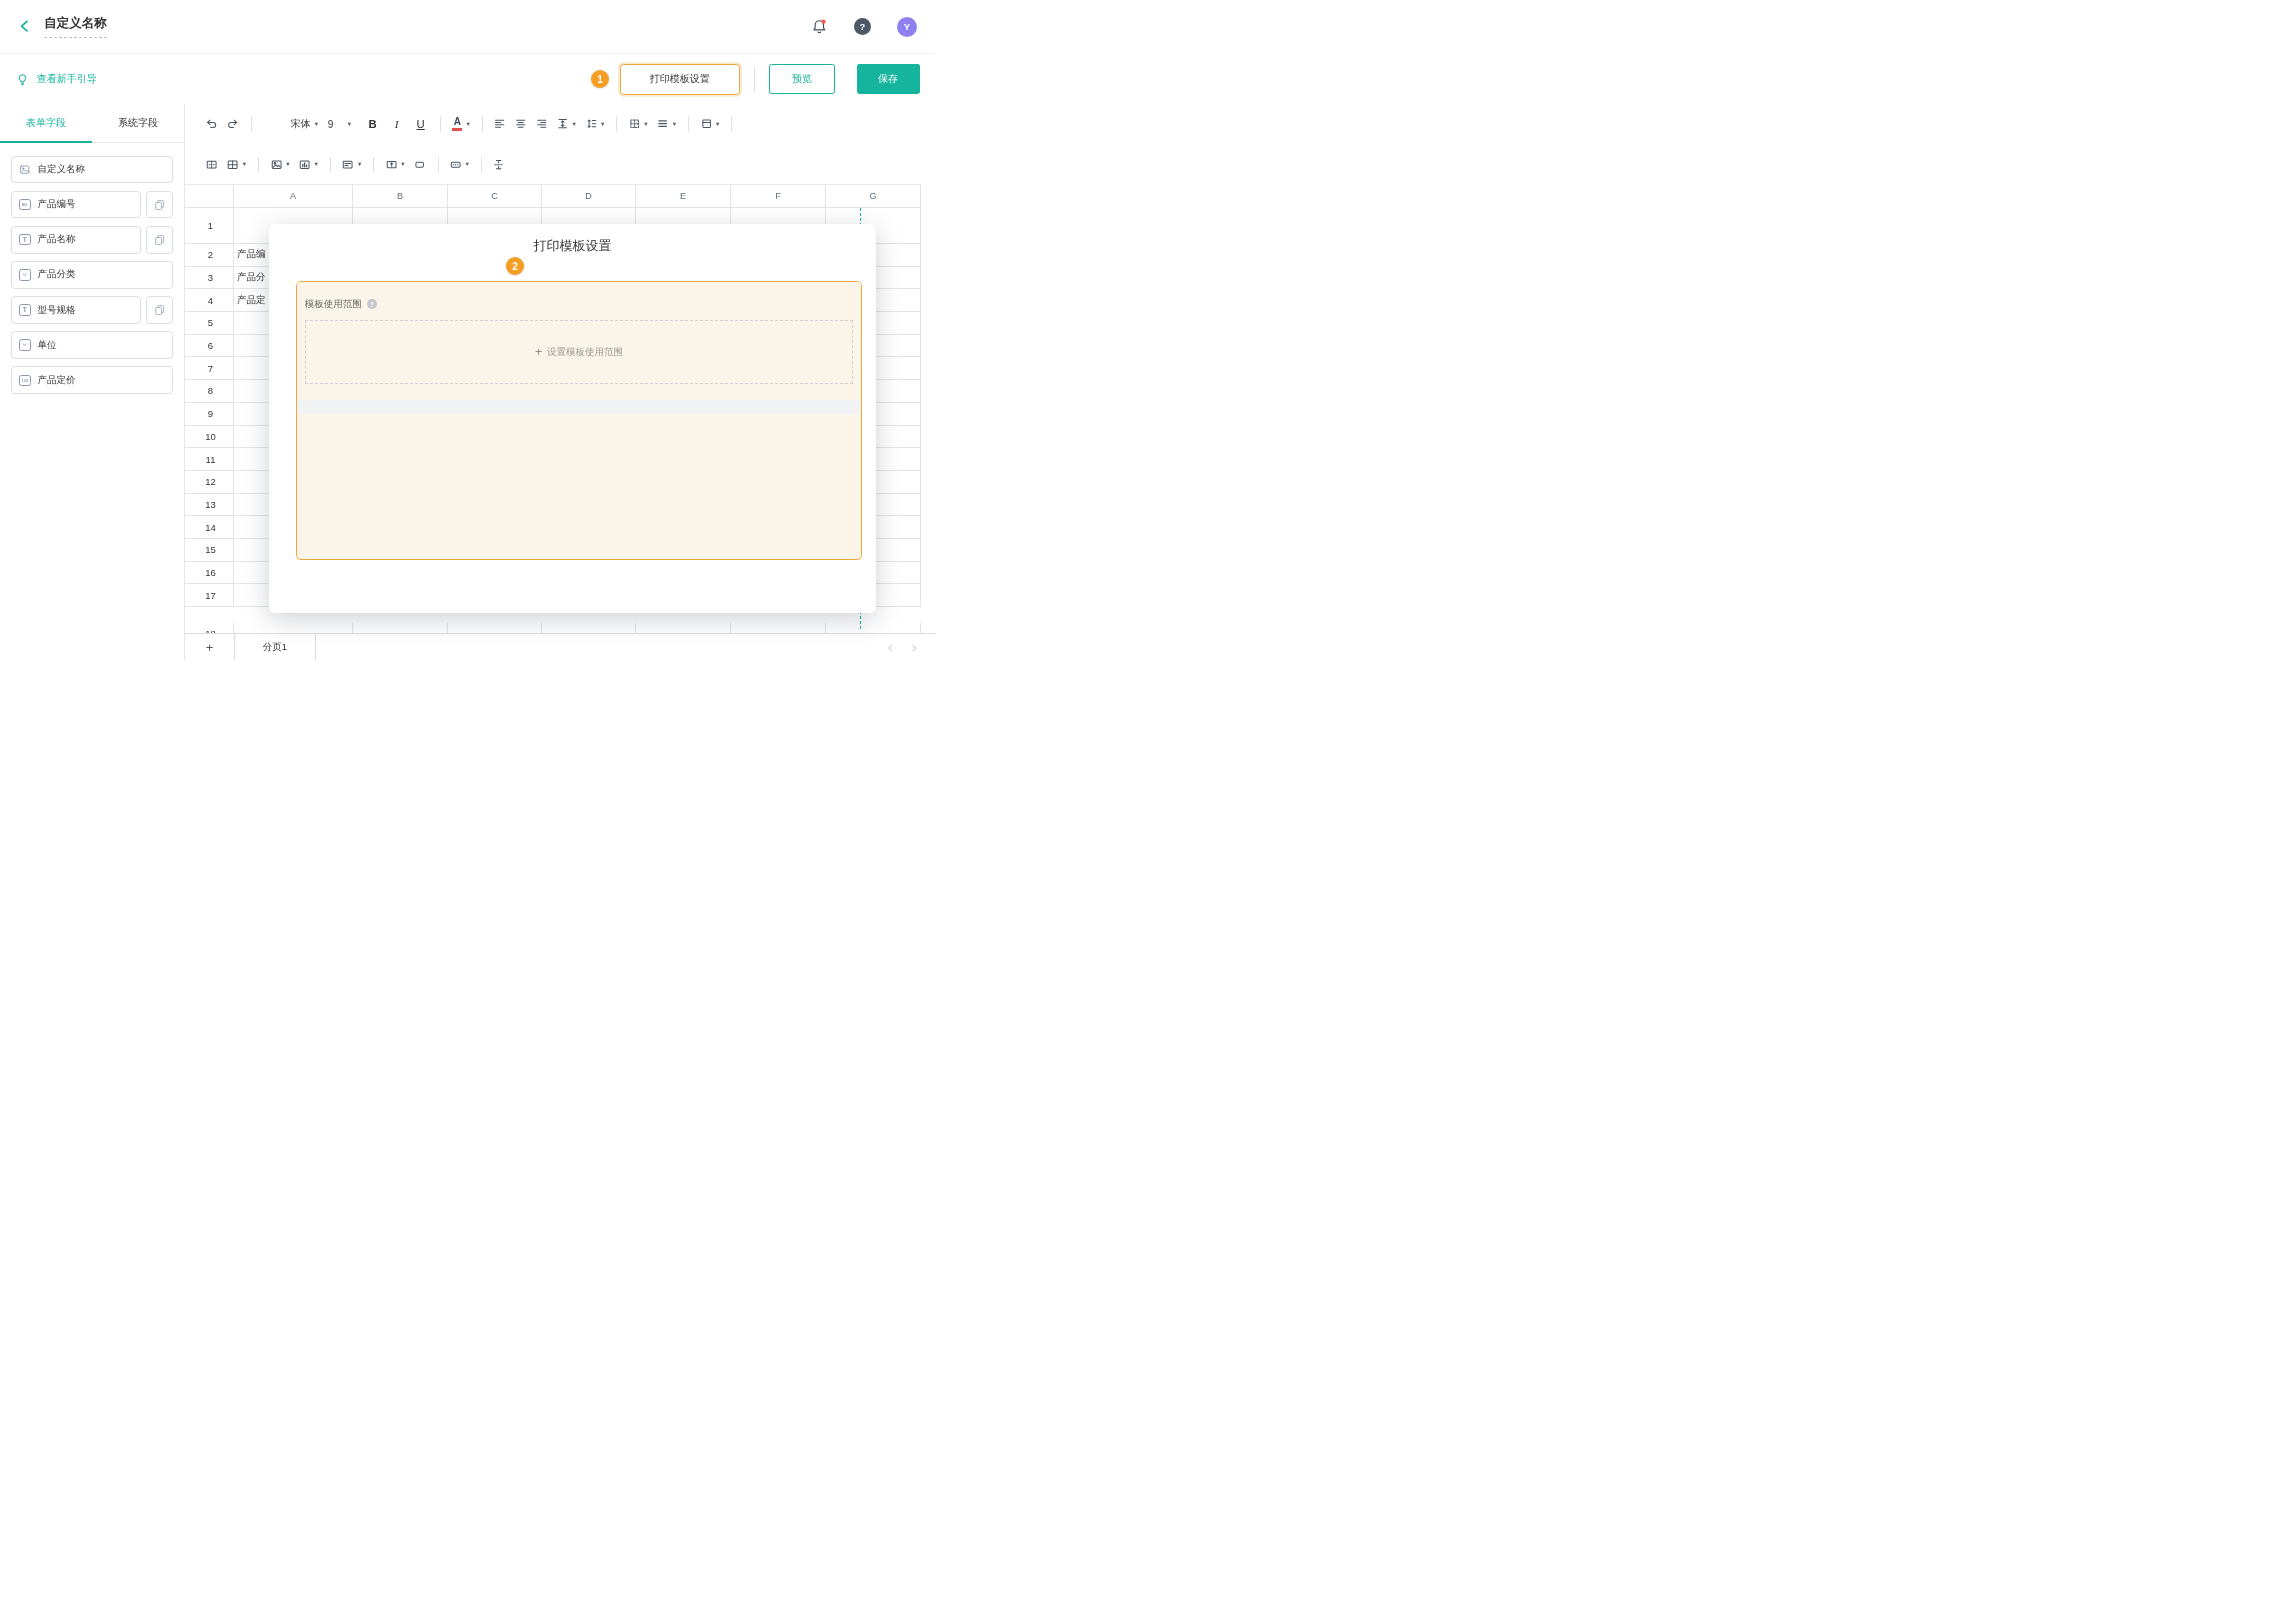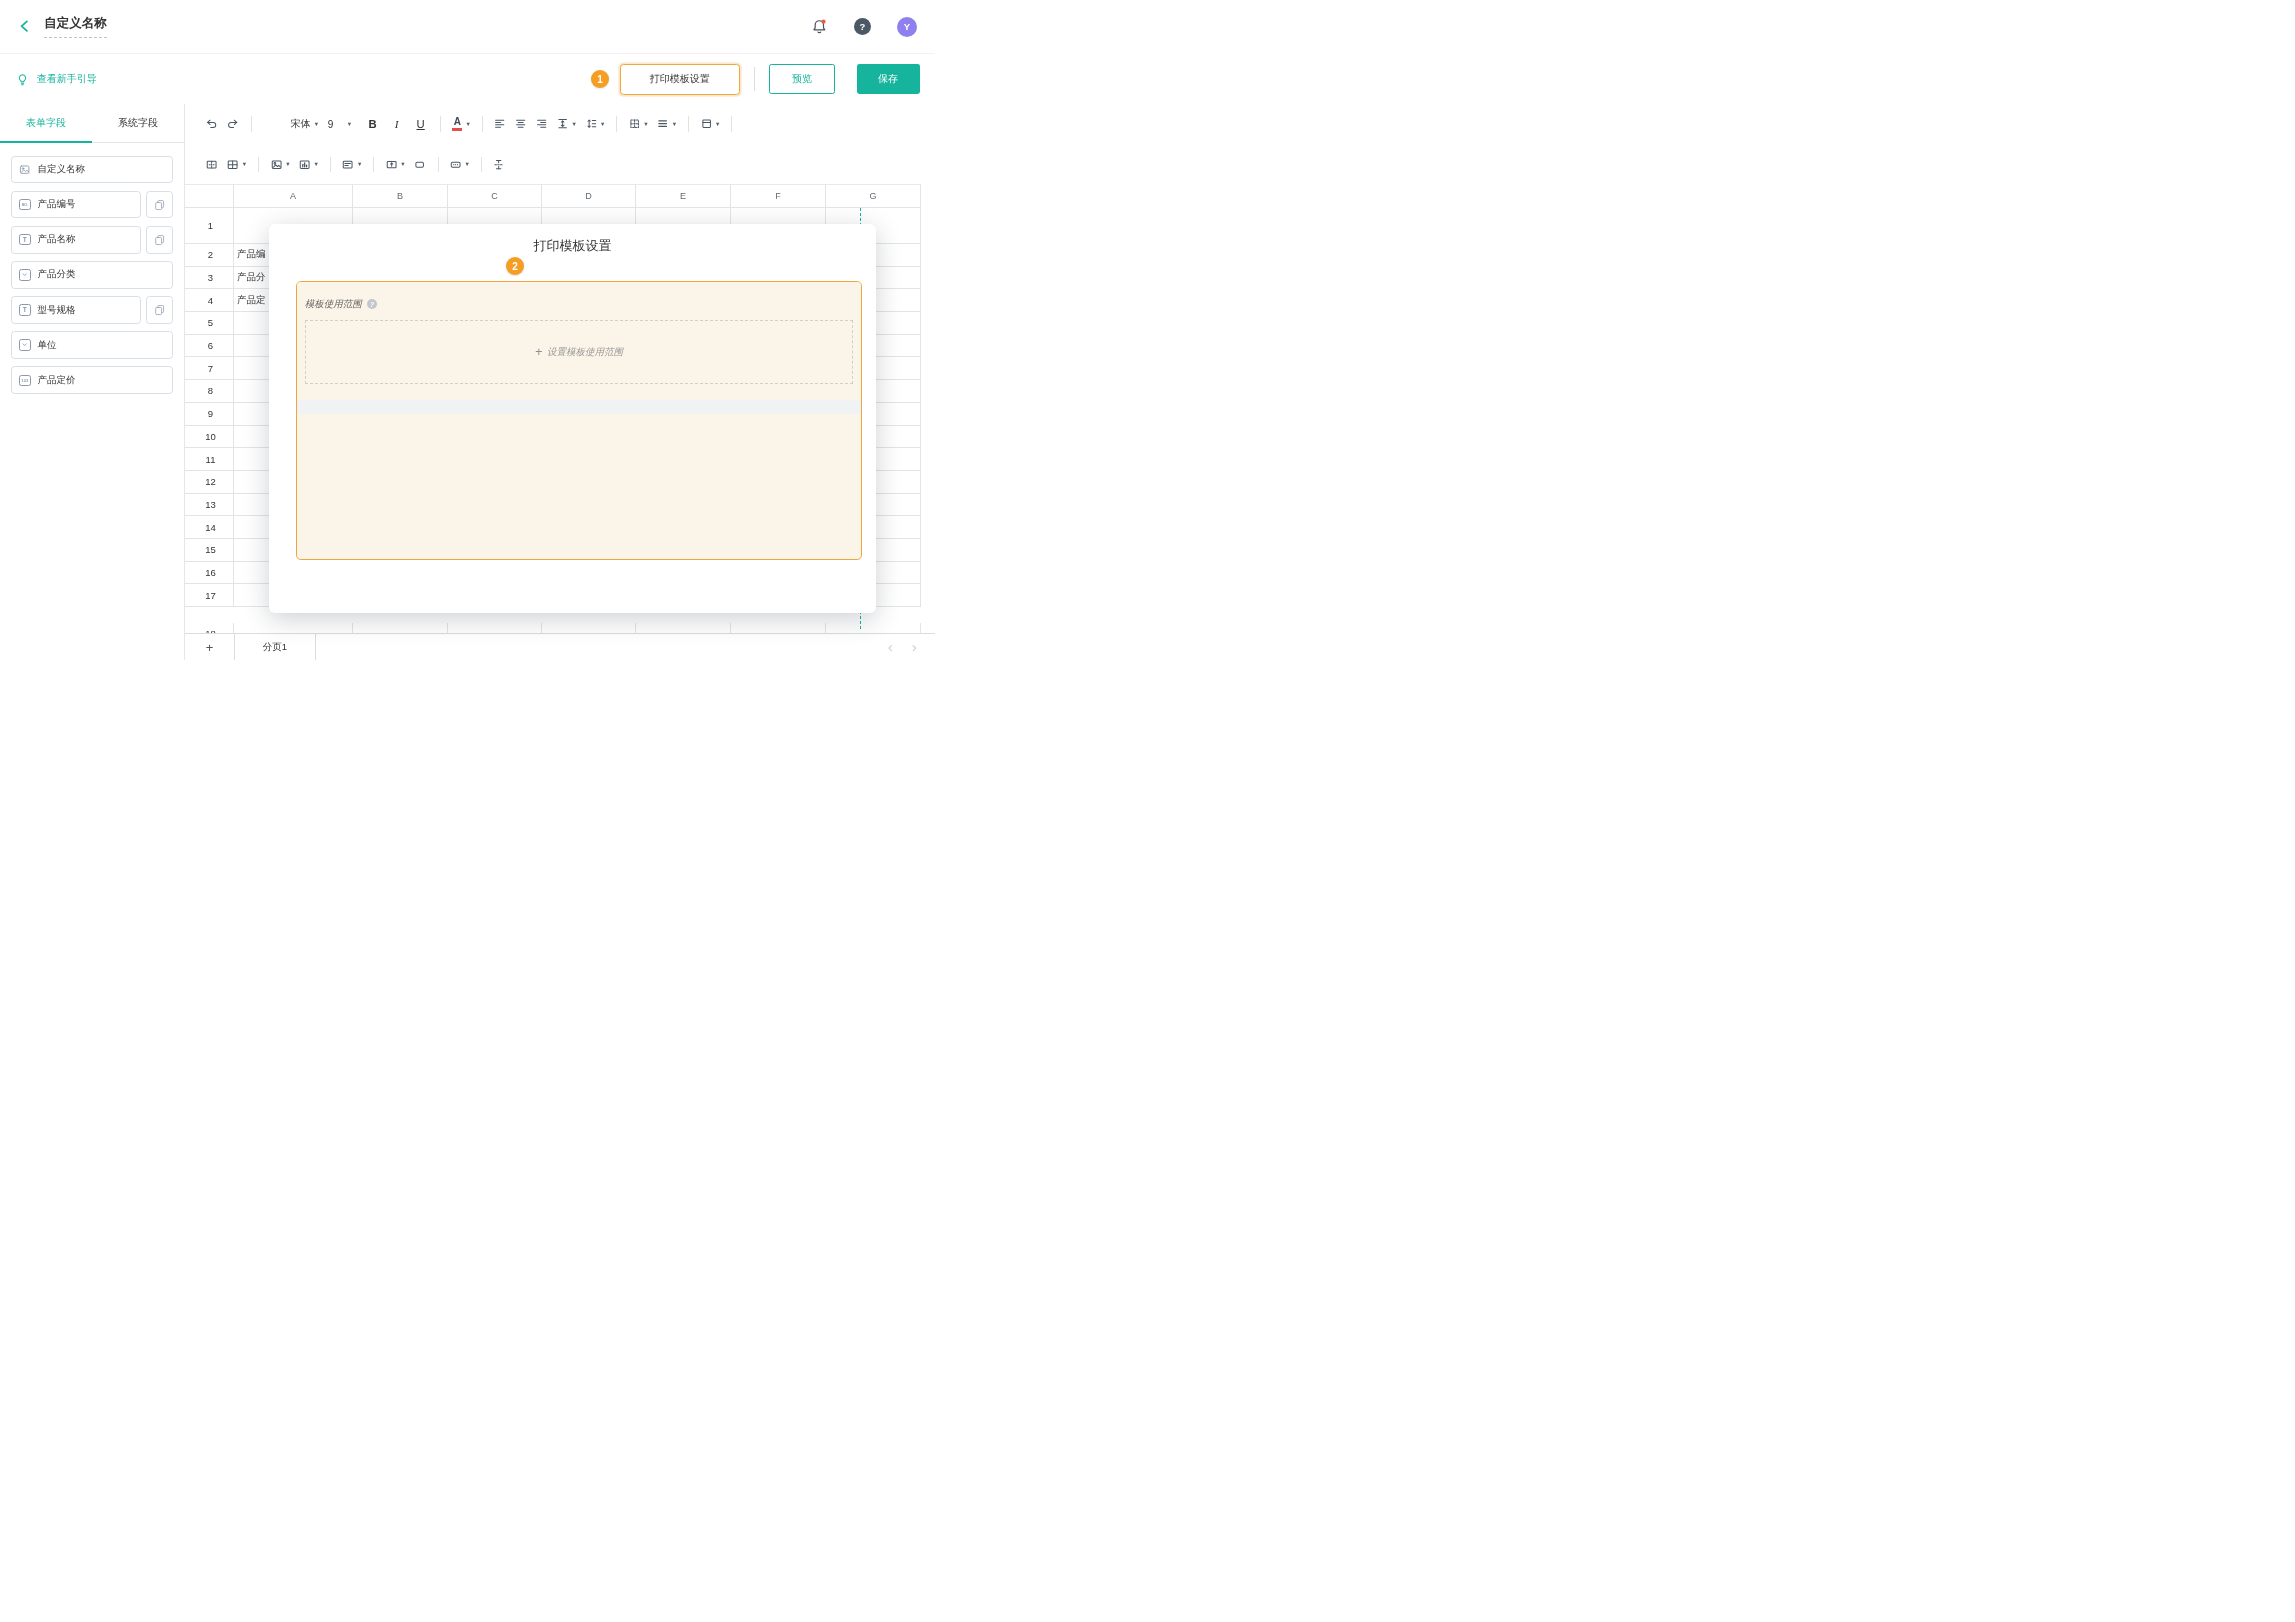--- a/index.html
+++ b/index.html
@@ -78,21 +78,21 @@
   .sb-add { width:49px; text-align:center; font-size:13px; color:#555; cursor:pointer; }
   .sb-tab { width:82px; height:27px; border-left:0.6px solid #dcdcdc; border-right:0.6px solid #dcdcdc; display:flex; align-items:center; justify-content:center; font-size:9.5px; color:#333; background:#fff; cursor:pointer; }
   .sb-nav { margin-left:auto; display:flex; gap:19px; margin-right:18px; font-size:15.5px; color:#c9ced4; }
   .sb-nav span { cursor:pointer; line-height:1; }
 
   
   .dialog { position:absolute; left:269px; top:224px; width:607px; height:389px; background:#fff; border-radius:6px; box-shadow:0 6px 26px rgba(30,40,60,.22); z-index:20; }
   .dlg-title { margin-top:13px; text-align:center; font-size:13px; font-weight:500; color:#333; }
   .badge2 { position:absolute; left:237px; top:33px; }
   .panel { position:absolute; left:27px; top:57px; width:566px; height:279px; border:1.2px solid #F0A63C; border-radius:4.8px; overflow:hidden; display:flex; flex-direction:column; background:#FBF4E8; }
-  .sec { padding:15.5px 7.7px; background:#FBF4E8;font-style:italic; }
+  .sec { padding:15.5px 7.7px; background:#FBF4E8; }
   .sec2 { flex:1; }
   .sec-label { display:flex; align-items:center; gap:5.4px; font-size:9.5px; color:#666; }
   .help-dot { width:10px; height:10px; border-radius:50%; background:#c3c6cc; color:#fff; font-size:6.6px; display:flex; align-items:center; justify-content:center; cursor:pointer; }
   .help-dot::after { content:"?"; font-weight:700; }
   .scope-box { margin-top:9.5px; height:64px; border:0.6px dashed #cfcfcf; display:flex; align-items:center; justify-content:center; color:#999; font-size:9.5px; gap:4.8px; cursor:pointer; }
   .scope-box .plus { font-size:12.5px; color:#8a8f96; }
   .sec-gap { height:14.3px; background:#f1f2f4; }
   .radio-row { display:flex; align-items:center; gap:25px; margin-top:13px; }
   .radio { display:flex; align-items:center; gap:6px; font-size:9.5px; color:#333; cursor:pointer; }
   .rdot { width:11.3px; height:11.3px; border-radius:50%; border:1.2px solid #b6bcc4; background:#fff; }

